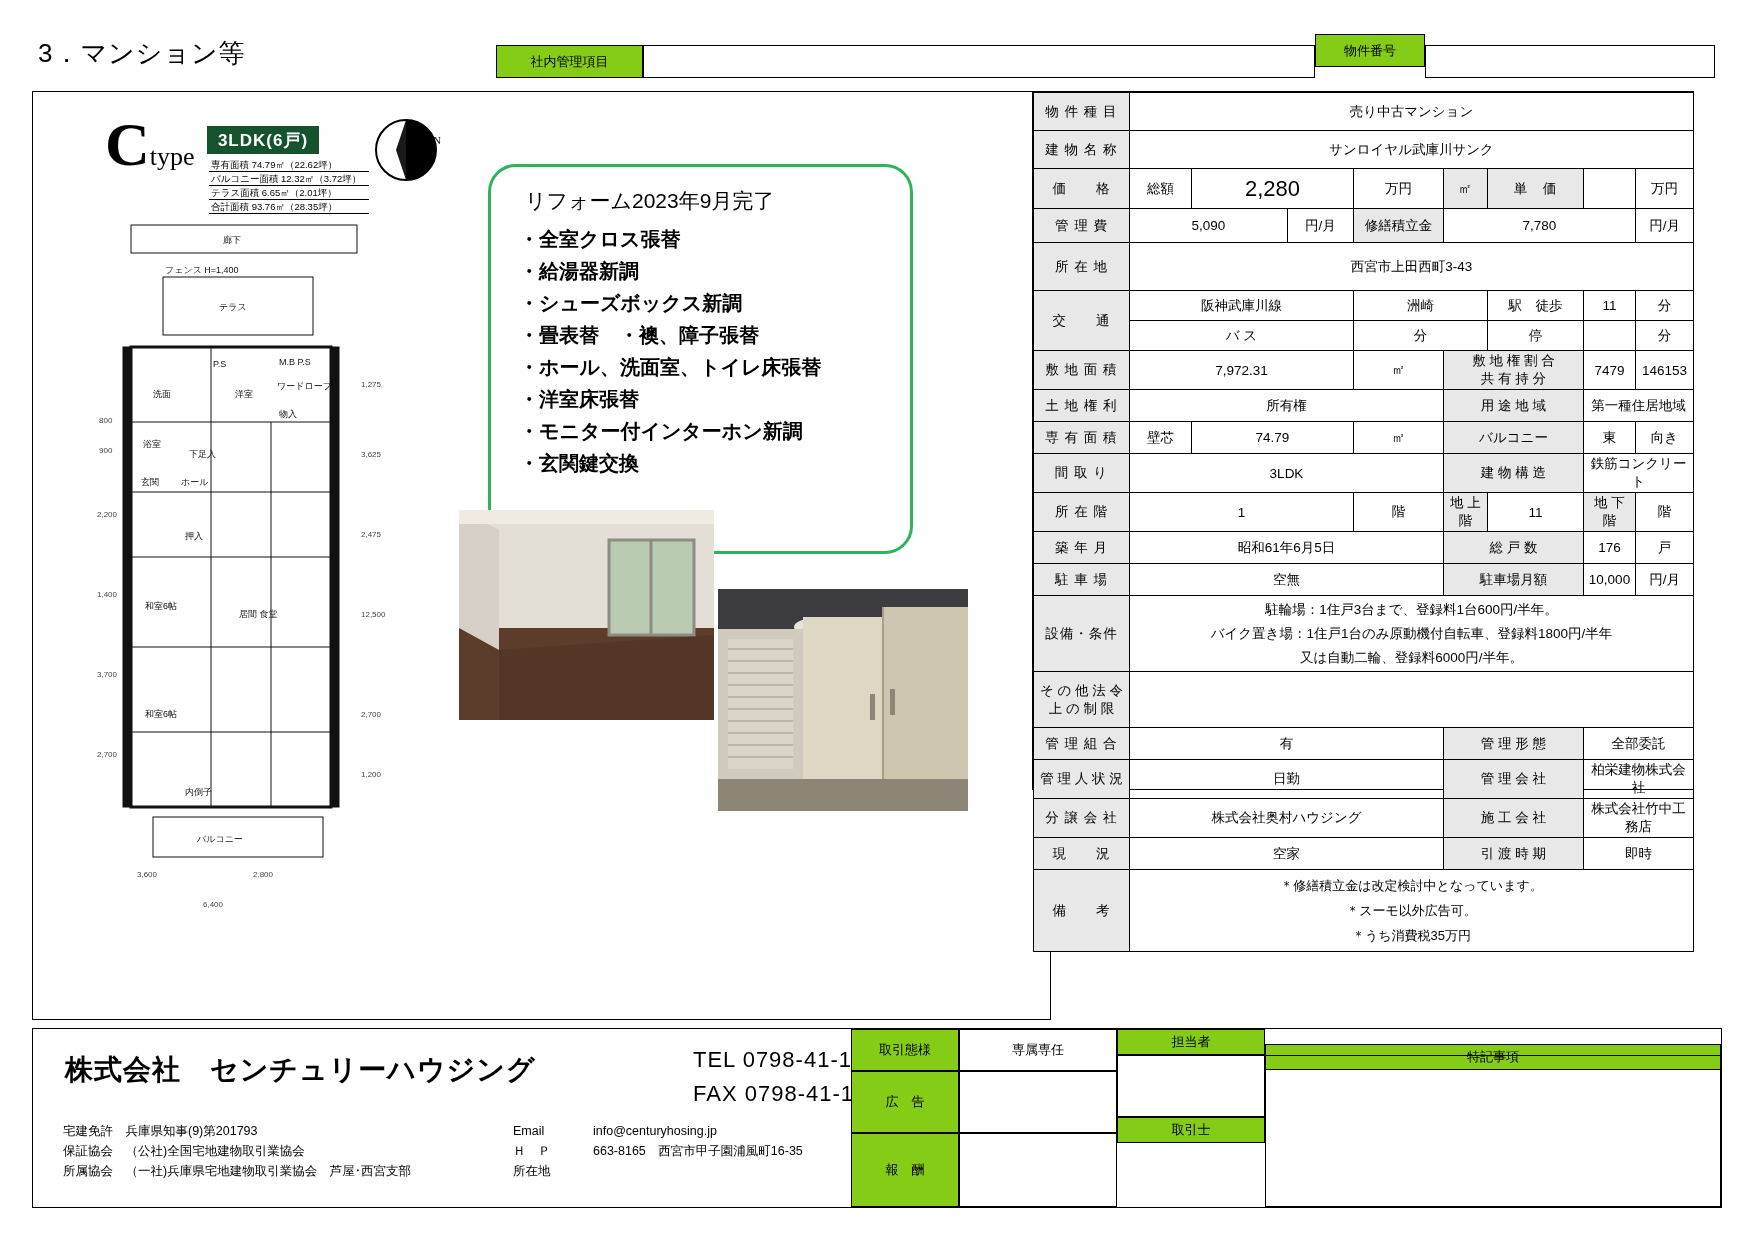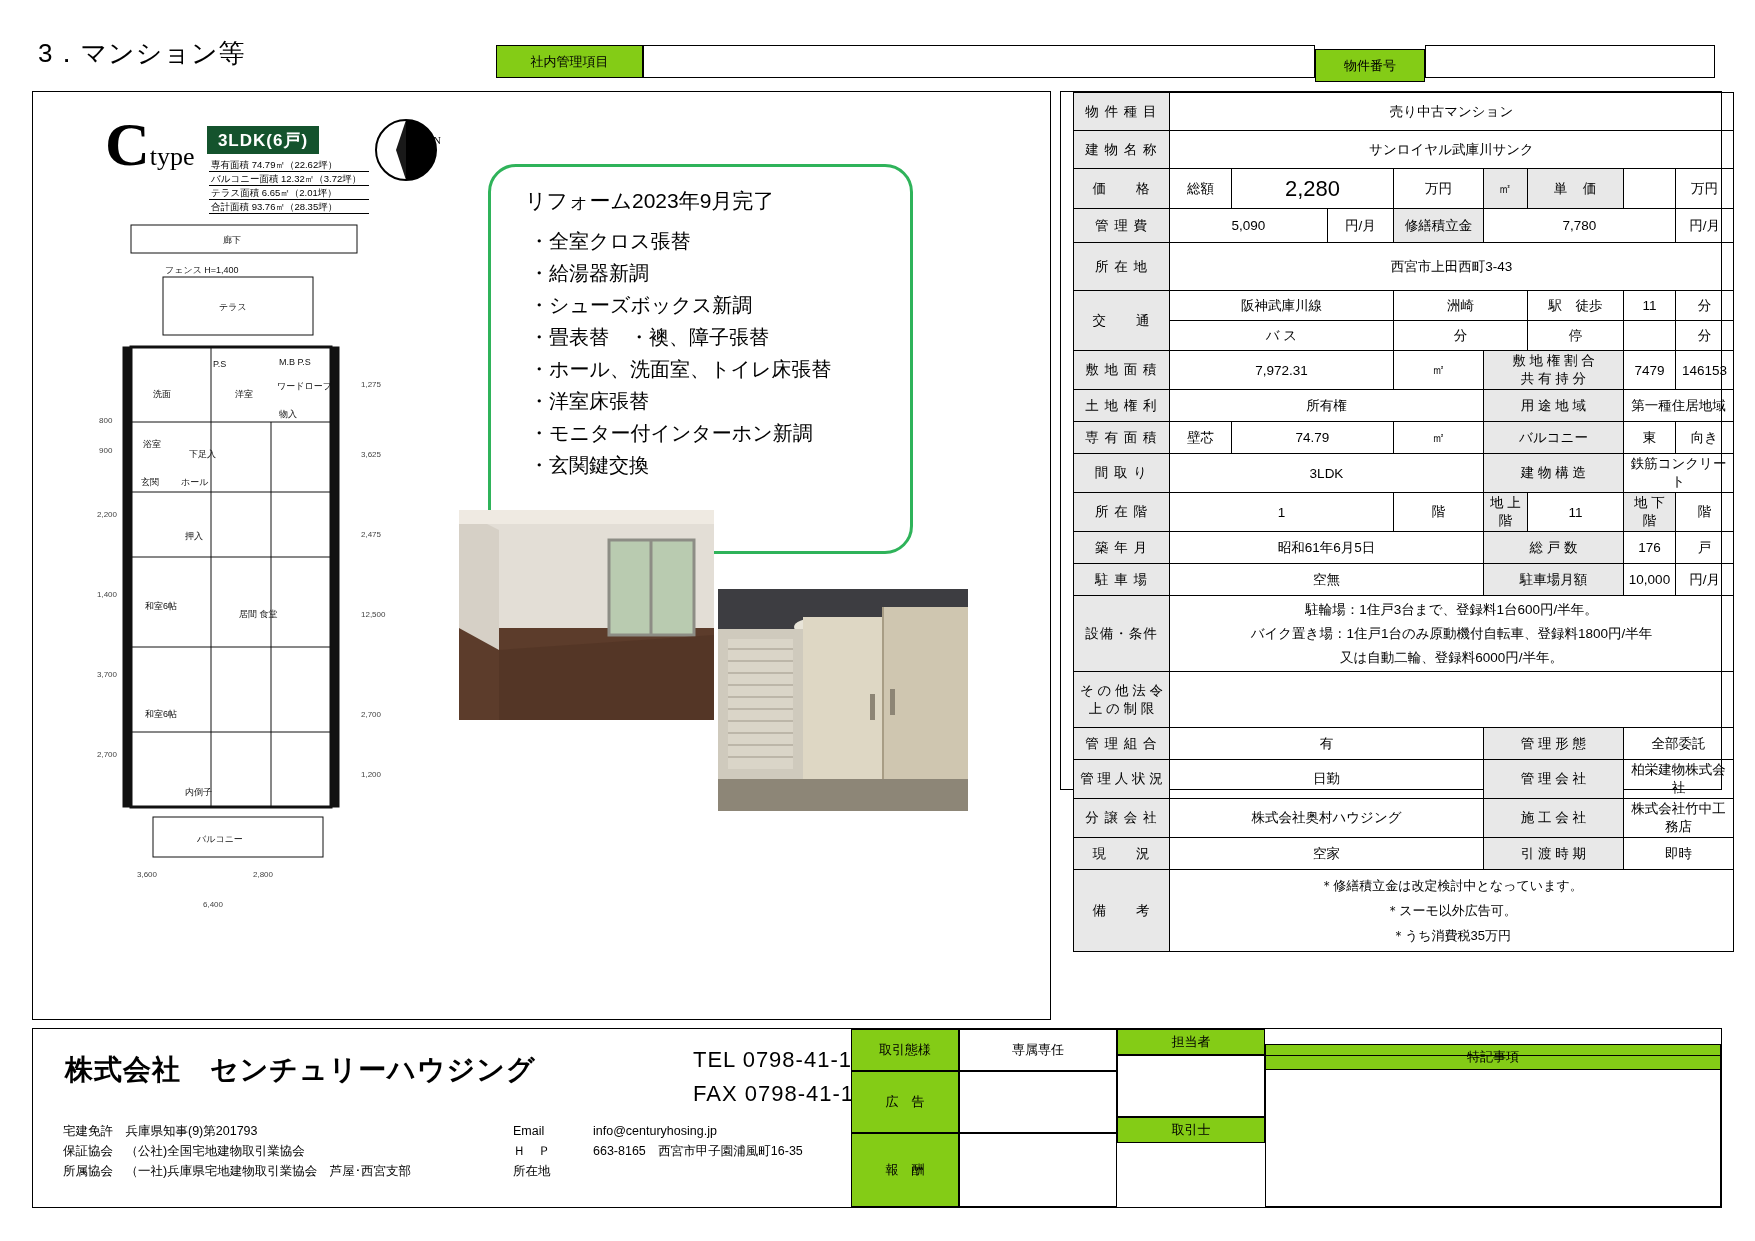--- a/index.html
+++ b/index.html
@@ -19,21 +19,21 @@
     position:absolute; left:38px; top:36px;
     font-size:26px; letter-spacing:1px;
   }
   .hdr-box {
     position:absolute; border:1px solid #000; height:33px;
     display:flex; align-items:center; justify-content:center;
     font-size:13px;
   }
   #hdr-label1 { left:496px; top:45px; width:147px; }
   #hdr-val1 { left:643px; top:45px; width:672px; }
-  #hdr-label2 { left:1315px; top:49px; width:110px; }
+  #hdr-label2 { left:1315px; top:34px; width:110px; }
   #hdr-val2 { left:1425px; top:45px; width:290px; }
 
   
   .left-panel {
     position:absolute; left:32px; top:91px; width:1019px; height:929px;
     border:1px solid #000; background:#fff;
   }
 
   
   .ctype { position:absolute; left:72px; top:25px; font-size:14px; }
@@ -53,31 +53,31 @@
   
   .plan-draw { position:absolute; left:60px; top:125px; width:330px; height:760px; }
 
   
   .callout {
     position:absolute; left:455px; top:72px; width:425px; height:390px;
     border:3px solid #2fb35a; border-radius:28px; background:#fff;
     padding:16px 18px 10px 18px;
   }
   .callout .c-title { font-size:21px; margin:4px 0 8px 16px; }
-  .callout ul { margin:10px; padding:0 0 0 10px; list-style:none; }
+  .callout ul { margin:0; padding:0 0 0 10px; list-style:none;font-weight:bold; }
   .callout li { font-size:20px; line-height:32px; }
   .callout li:before { content:"・"; }
 
   
   .photo { position:absolute; background:#b9b3aa; overflow:hidden; }
   #photo-living { left:426px; top:418px; width:255px; height:210px; }
   #photo-entry  { left:685px; top:497px; width:250px; height:222px; }
 
   
-  .rt { position:absolute; left:1060px; top:91px; width:662px; height:699px; border:1px solid #000;padding-left:12px; }
+  .rt { position:absolute; left:1032px; top:91px; width:662px; height:699px; border:1px solid #000; }
   .rt table { border-collapse:collapse; width:100%; height:100%; table-layout:fixed; }
   .rt td {
     border:1px solid #000; font-size:13.5px; padding:1px 4px;
     text-align:center; vertical-align:middle;
   }
   .lbl { background:#e8e8e8; font-size:12.5px; letter-spacing:1px; }
   .lbl-sm { background:#e8e8e8; font-size:11px; letter-spacing:0px; }
   .big-val { font-size:17px;margin-left:8px; }
   .left-al { text-align:left; padding-left:10px; }
   .small { font-size:11.5px; }

